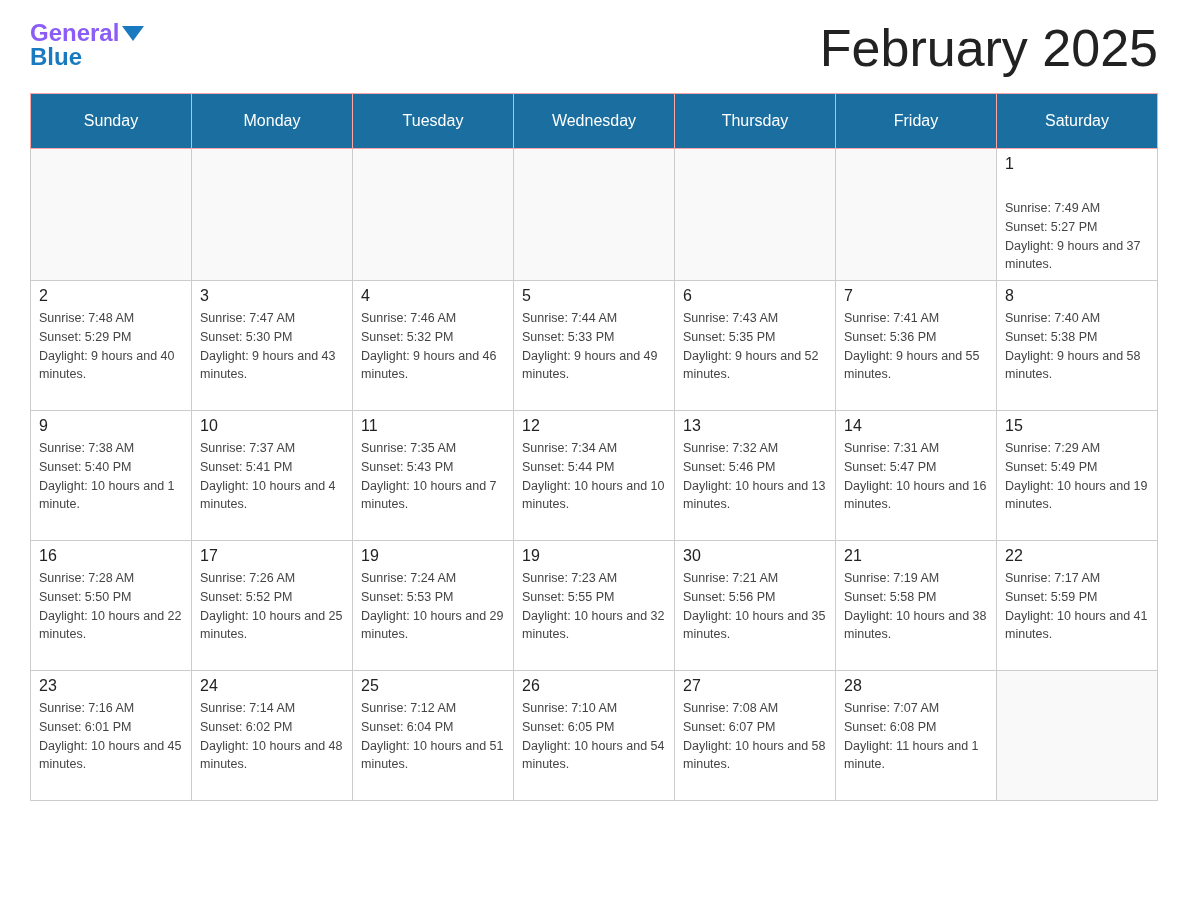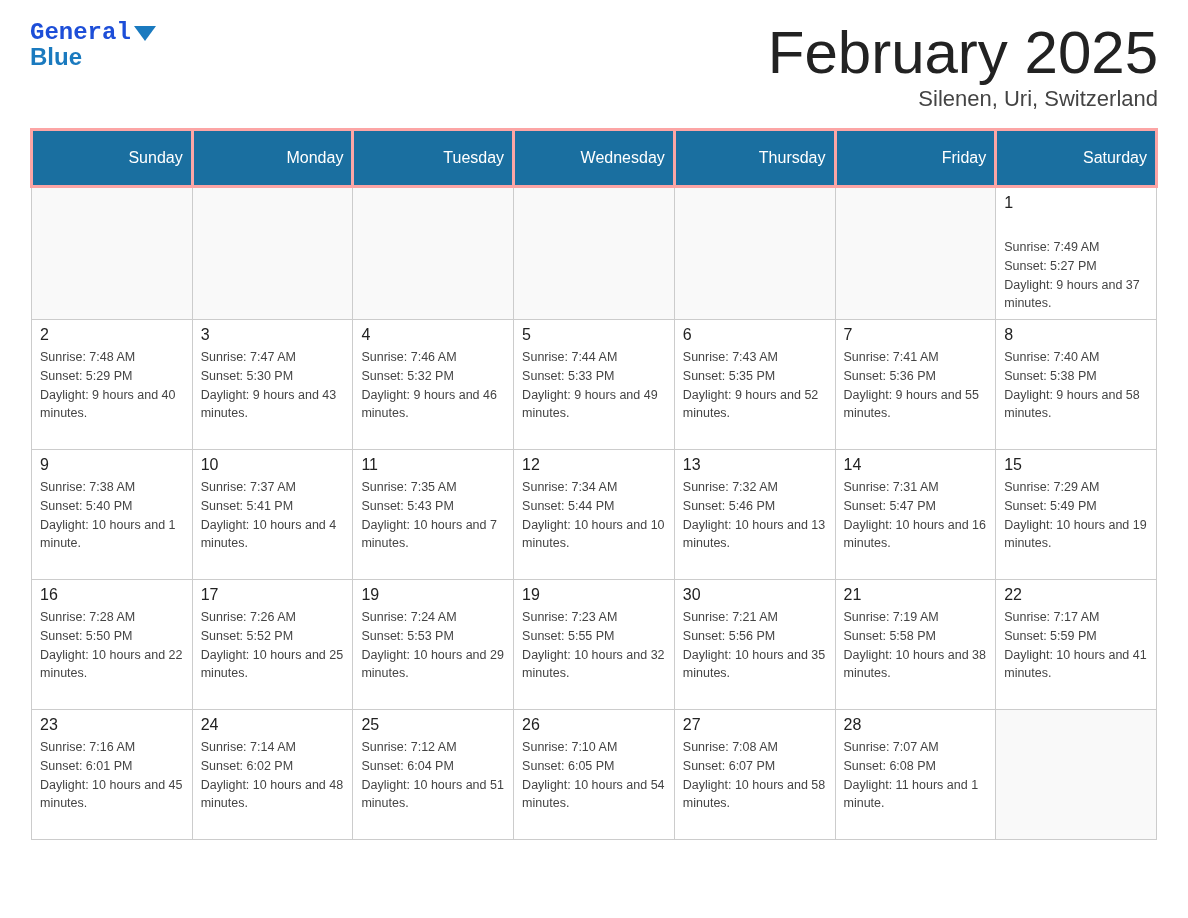--- a/index.html
+++ b/index.html
@@ -13,42 +13,42 @@
     .header {
       display: flex;
       justify-content: space-between;
       align-items: flex-start;
       margin-bottom: 16px;
     }
     .title-area {
       text-align: right;
     }
     .title-area h1 {
-      font-size: 60px;
+      font-size: 52px;
       font-weight: normal;
       color: #222;
       line-height: 1.1;
     }
     .title-area h2 {
       font-size: 22px;
       font-weight: normal;
       color: #444;
     }
     table {
       width: 100%;
       border-collapse: collapse;
     }
     thead tr th {
       background-color: #1a6fa0;
       color: #fff;
       padding: 18px 8px;
       font-size: 16px;
       font-weight: normal;
-      text-align: right;
-      border: 3px solid #fca5a5;
+      text-align: center;
+      border: 1px solid #fca5a5;
     }
     tbody tr td {
       vertical-align: top;
       padding: 6px 8px;
       border: 1px solid #ccc;
       font-size: 13px;
       color: #333;
       height: 130px;
       width: calc(100% / 7);
     }
@@ -74,22 +74,21 @@
       line-height: 1.1;
     }
     .logo-row1 {
       display: flex;
       align-items: center;
       font-size: 24px;
       font-weight: bold;
       color: #333;
     }
     .logo-row1 .general {
-      color: #1d4ed8;
-      font-family: Liberation Mono, monospace;
+      color: #8b5cf6;
     }
     .logo-row1 .arrow {
       display: inline-block;
       width: 0; height: 0;
       border-left: 11px solid transparent;
       border-right: 11px solid transparent;
       border-top: 15px solid #1a7abf;
       margin-left: 3px;
     }
     .logo-row2 {
@@ -105,21 +104,20 @@
 <div class="header">
   <div class="logo-wrapper">
     <div class="logo-row1">
       <span class="general">General</span>
       <span class="arrow"></span>
     </div>
     <div class="logo-row2">Blue</div>
   </div>
   <div class="title-area">
     <h1>February 2025</h1>
-    <h2>Silenen, Uri, Switzerland</h2>
   </div>
 </div>
 
 <table>
   <thead>
     <tr>
     <th>Sunday</th>
         <th>Monday</th>
         <th>Tuesday</th>
         <th>Wednesday</th>

